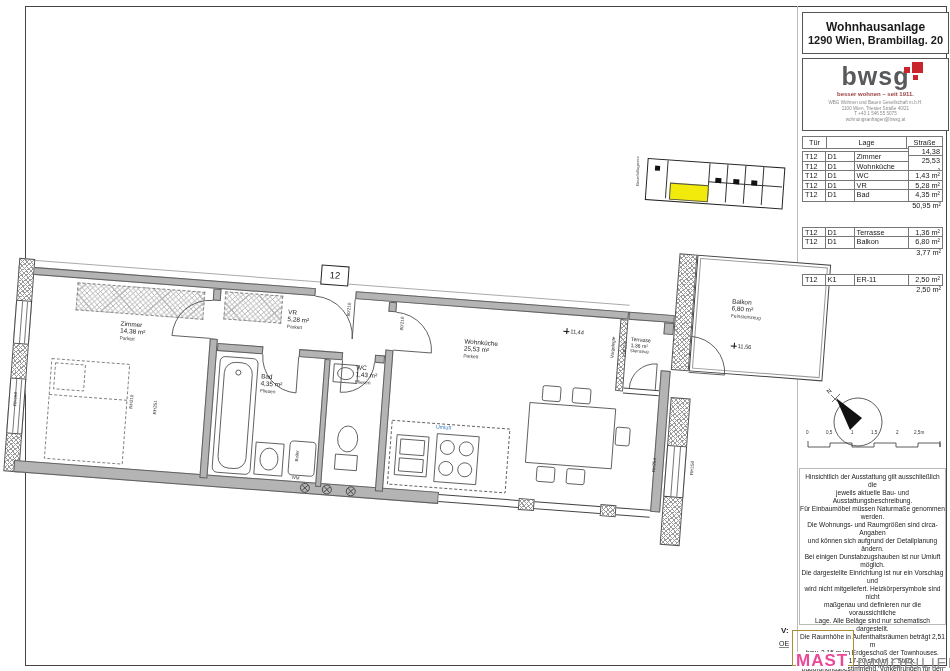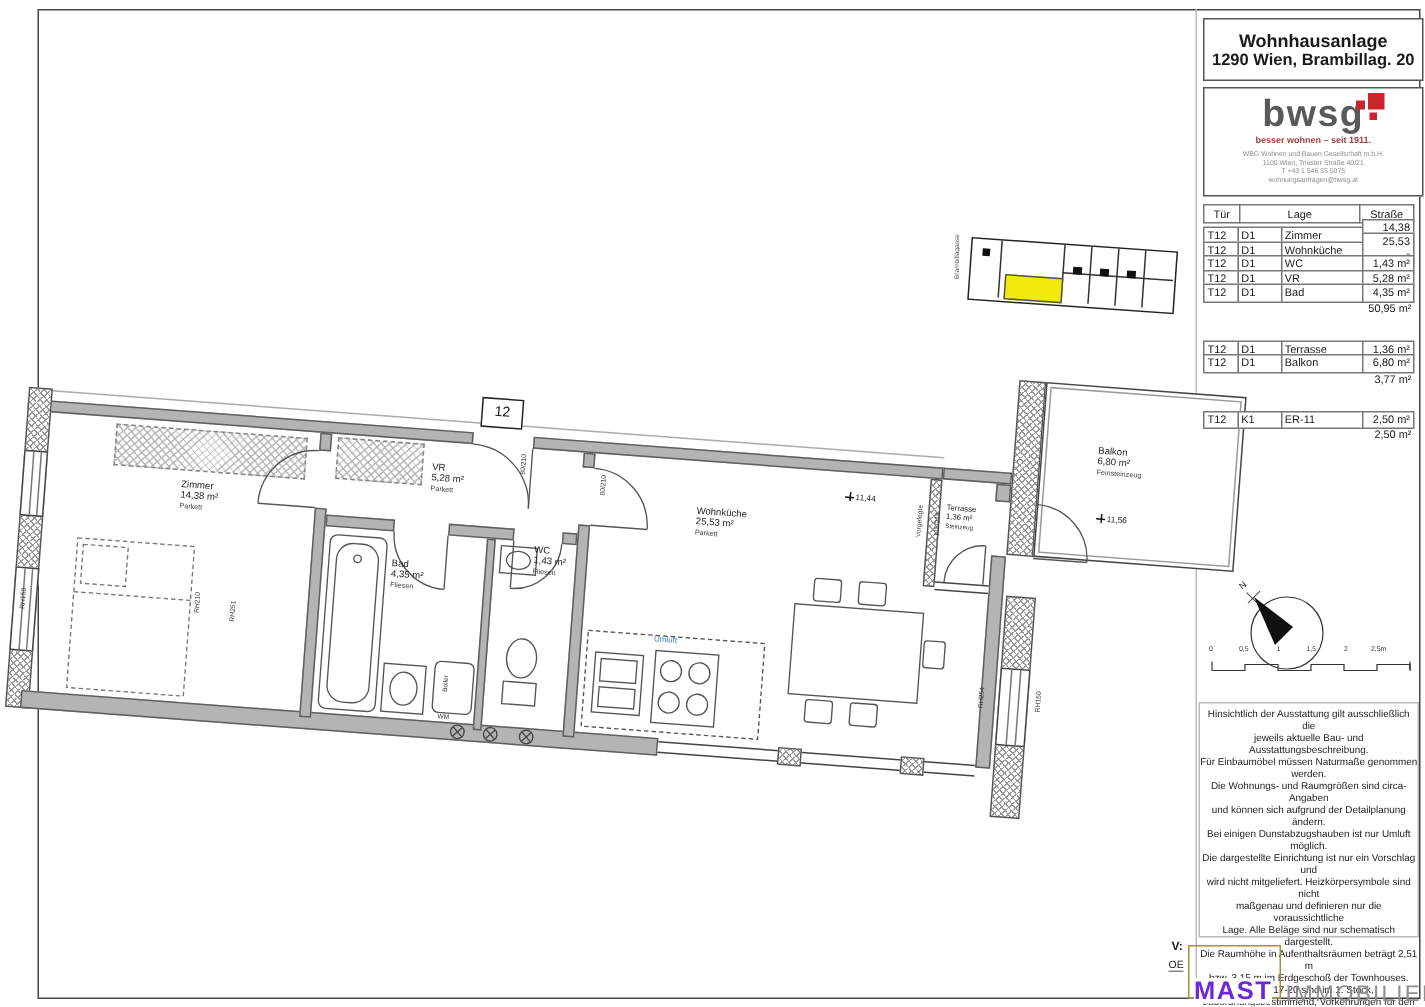--- a/index.html
+++ b/index.html
@@ -49,21 +49,21 @@
   
   .disclaimer{position:absolute;left:799px;top:468px;width:147px;height:157px;border:1px solid #bbb;
               box-sizing:border-box;font-size:6.6px;line-height:8px;text-align:center;color:#222;
               white-space:pre-line;padding-top:4px;}
 
   
   .rev{position:absolute;left:781px;top:626px;font-size:8px;font-weight:bold;}
   .oe{position:absolute;left:779px;top:640px;font-size:7px;border-bottom:1px solid #888;}
   .brand{position:absolute;left:792px;top:630px;display:flex;align-items:flex-end;}
   .brand-box{width:60px;height:34px;border:1.5px solid #ab8d33;position:relative;}
-  .brand-primary{position:absolute;left:3px;bottom:-4px;font-size:17px;font-weight:bold;color:#6d28d9;letter-spacing:1px;background:#fff;line-height:17px;}
+  .brand-primary{position:absolute;left:3px;bottom:-4px;font-size:17px;font-weight:bold;color:#ec4899;letter-spacing:1px;background:#fff;line-height:17px;}
   .brand-secondary{font-size:15px;color:#8f8f8f;letter-spacing:1.5px;margin-left:3px;line-height:15px;position:relative;top:4px;}
 
   
   .siteplan{position:absolute;left:634px;top:148px;width:158px;height:70px;}
   .site-rot{position:absolute;left:14px;top:6px;width:140px;height:52px;transform:rotate(4deg);transform-origin:0 0;}
   .site-outline{position:absolute;left:0;top:4px;width:136px;height:40px;border:1.2px solid #222;background:#fff;}
   .site-line{position:absolute;background:#333;}
   .site-unit{position:absolute;background:#f2ea0a;border:0.6px solid #555;}
   .site-core{position:absolute;background:#111;}
   .street-label{position:absolute;left:1px;top:8px;writing-mode:vertical-rl;transform:rotate(180deg);font-size:4.4px;color:#555;}

